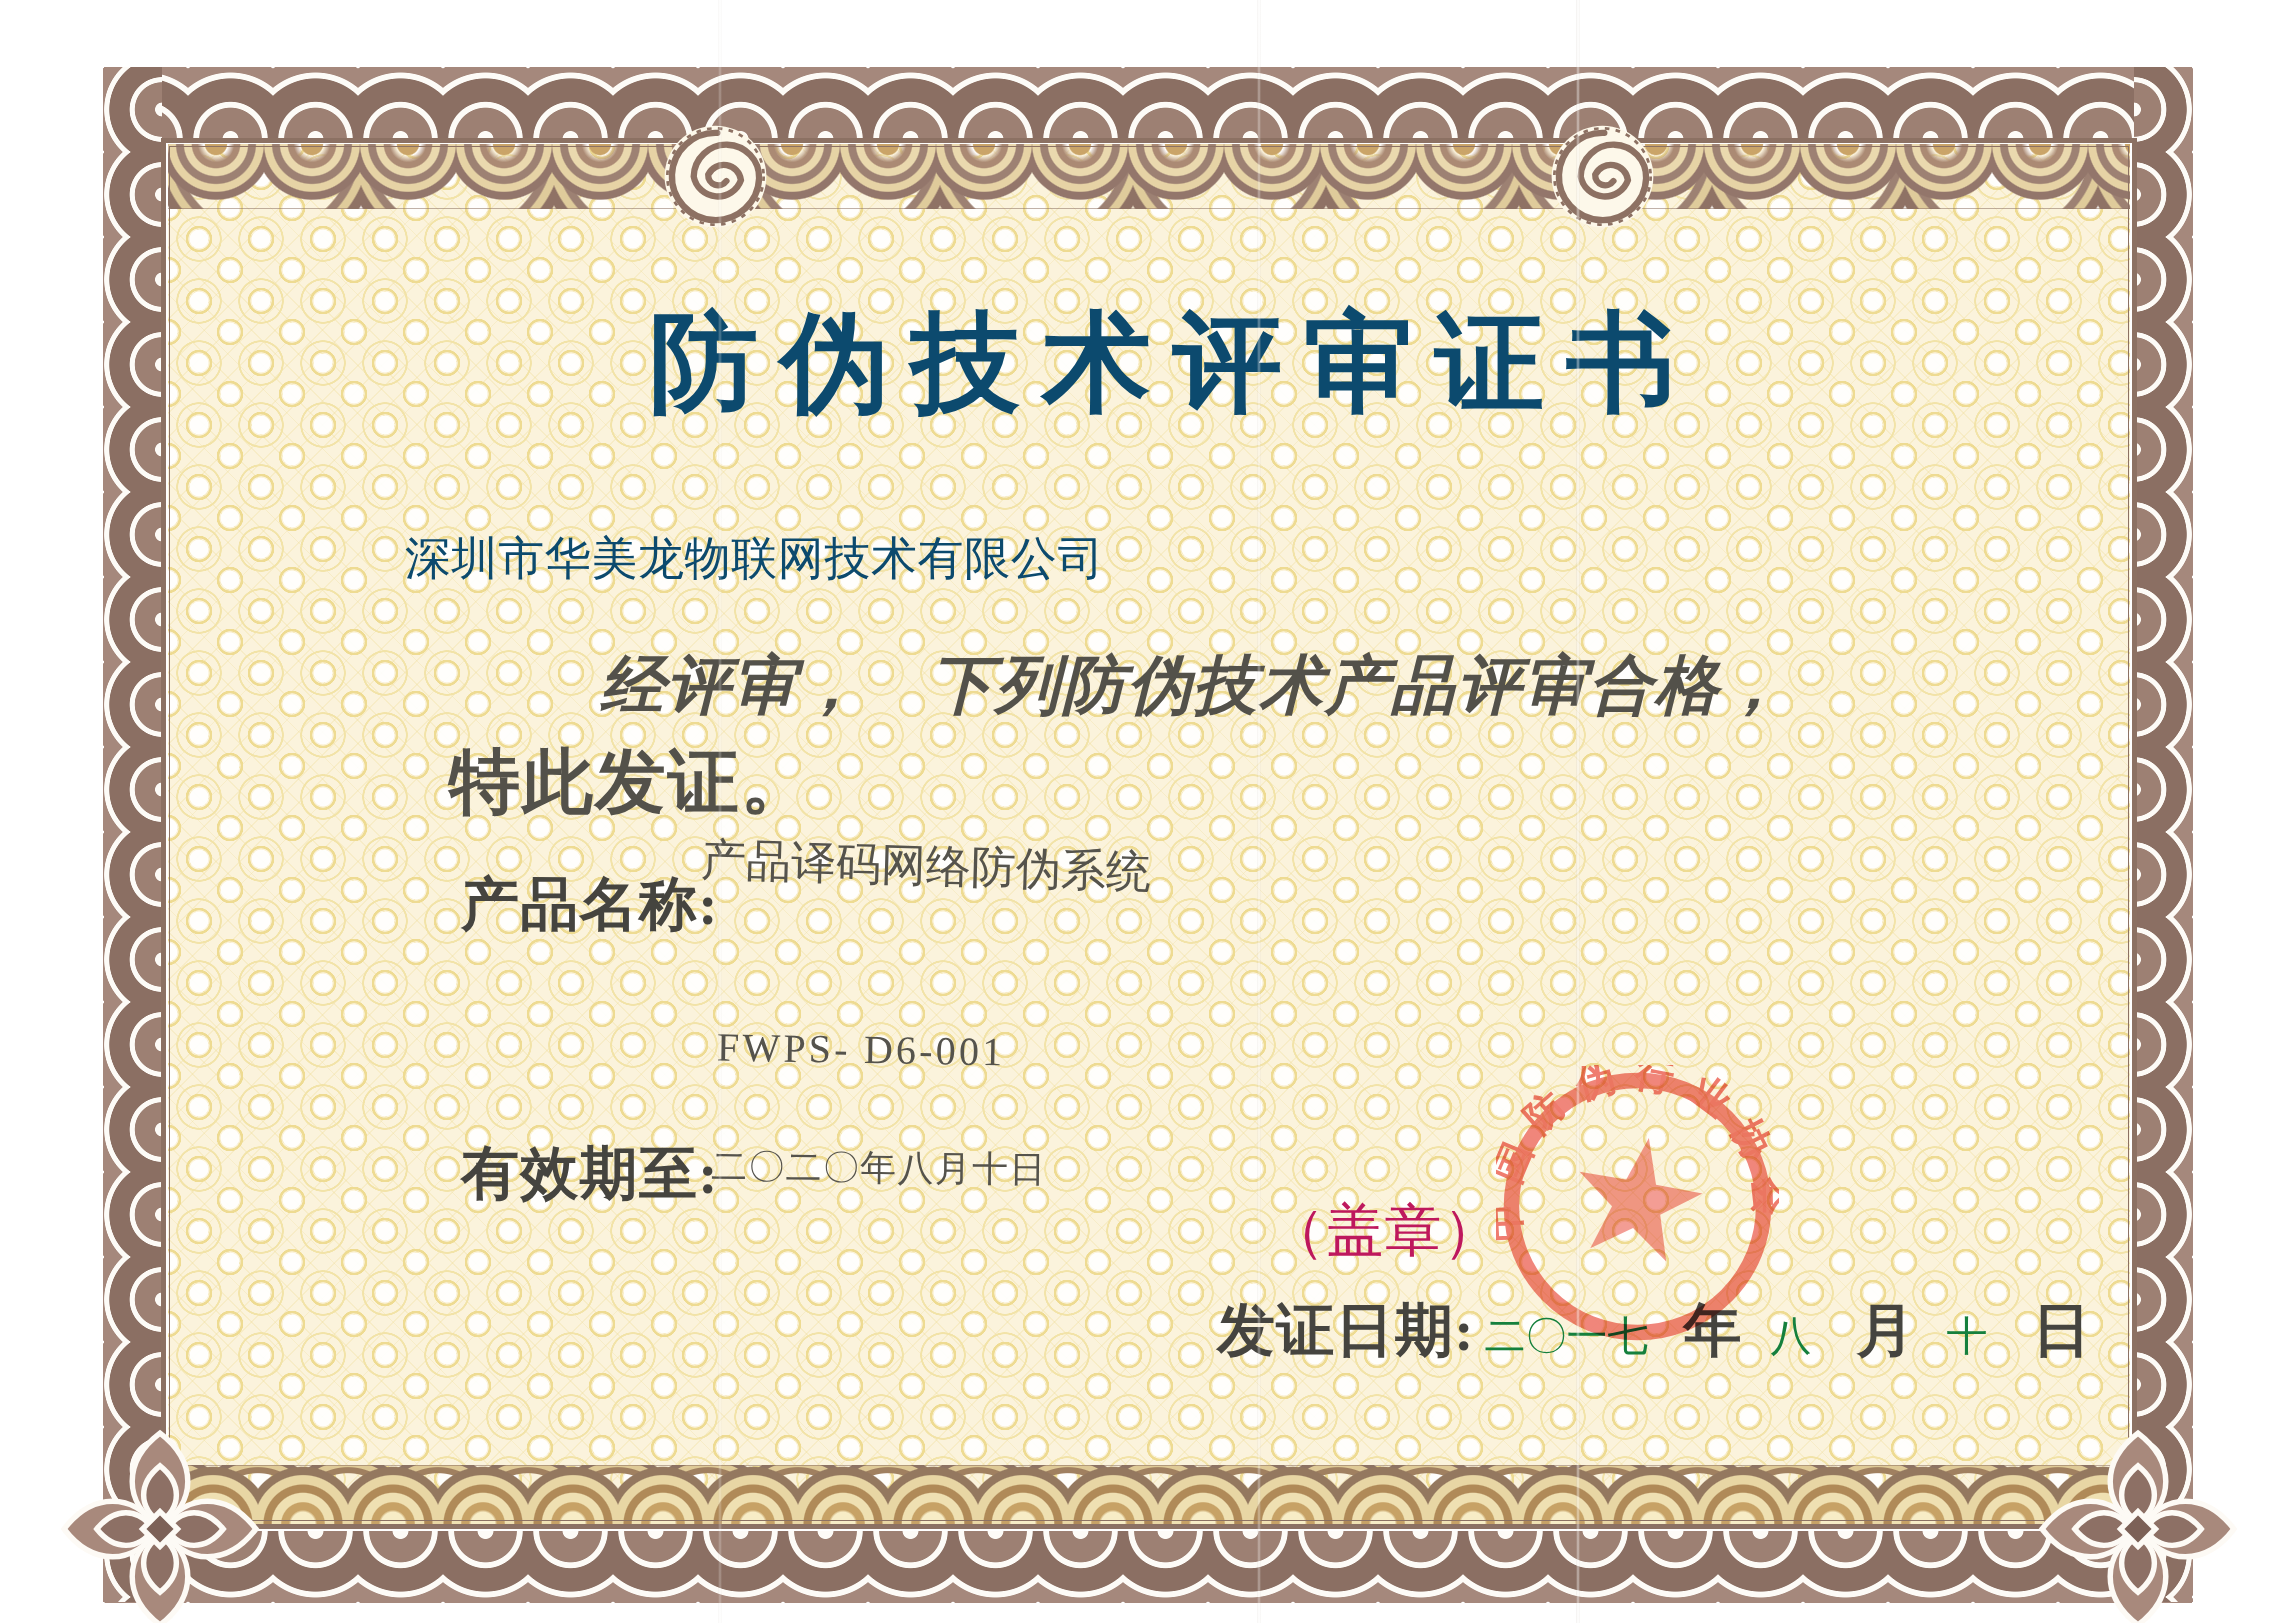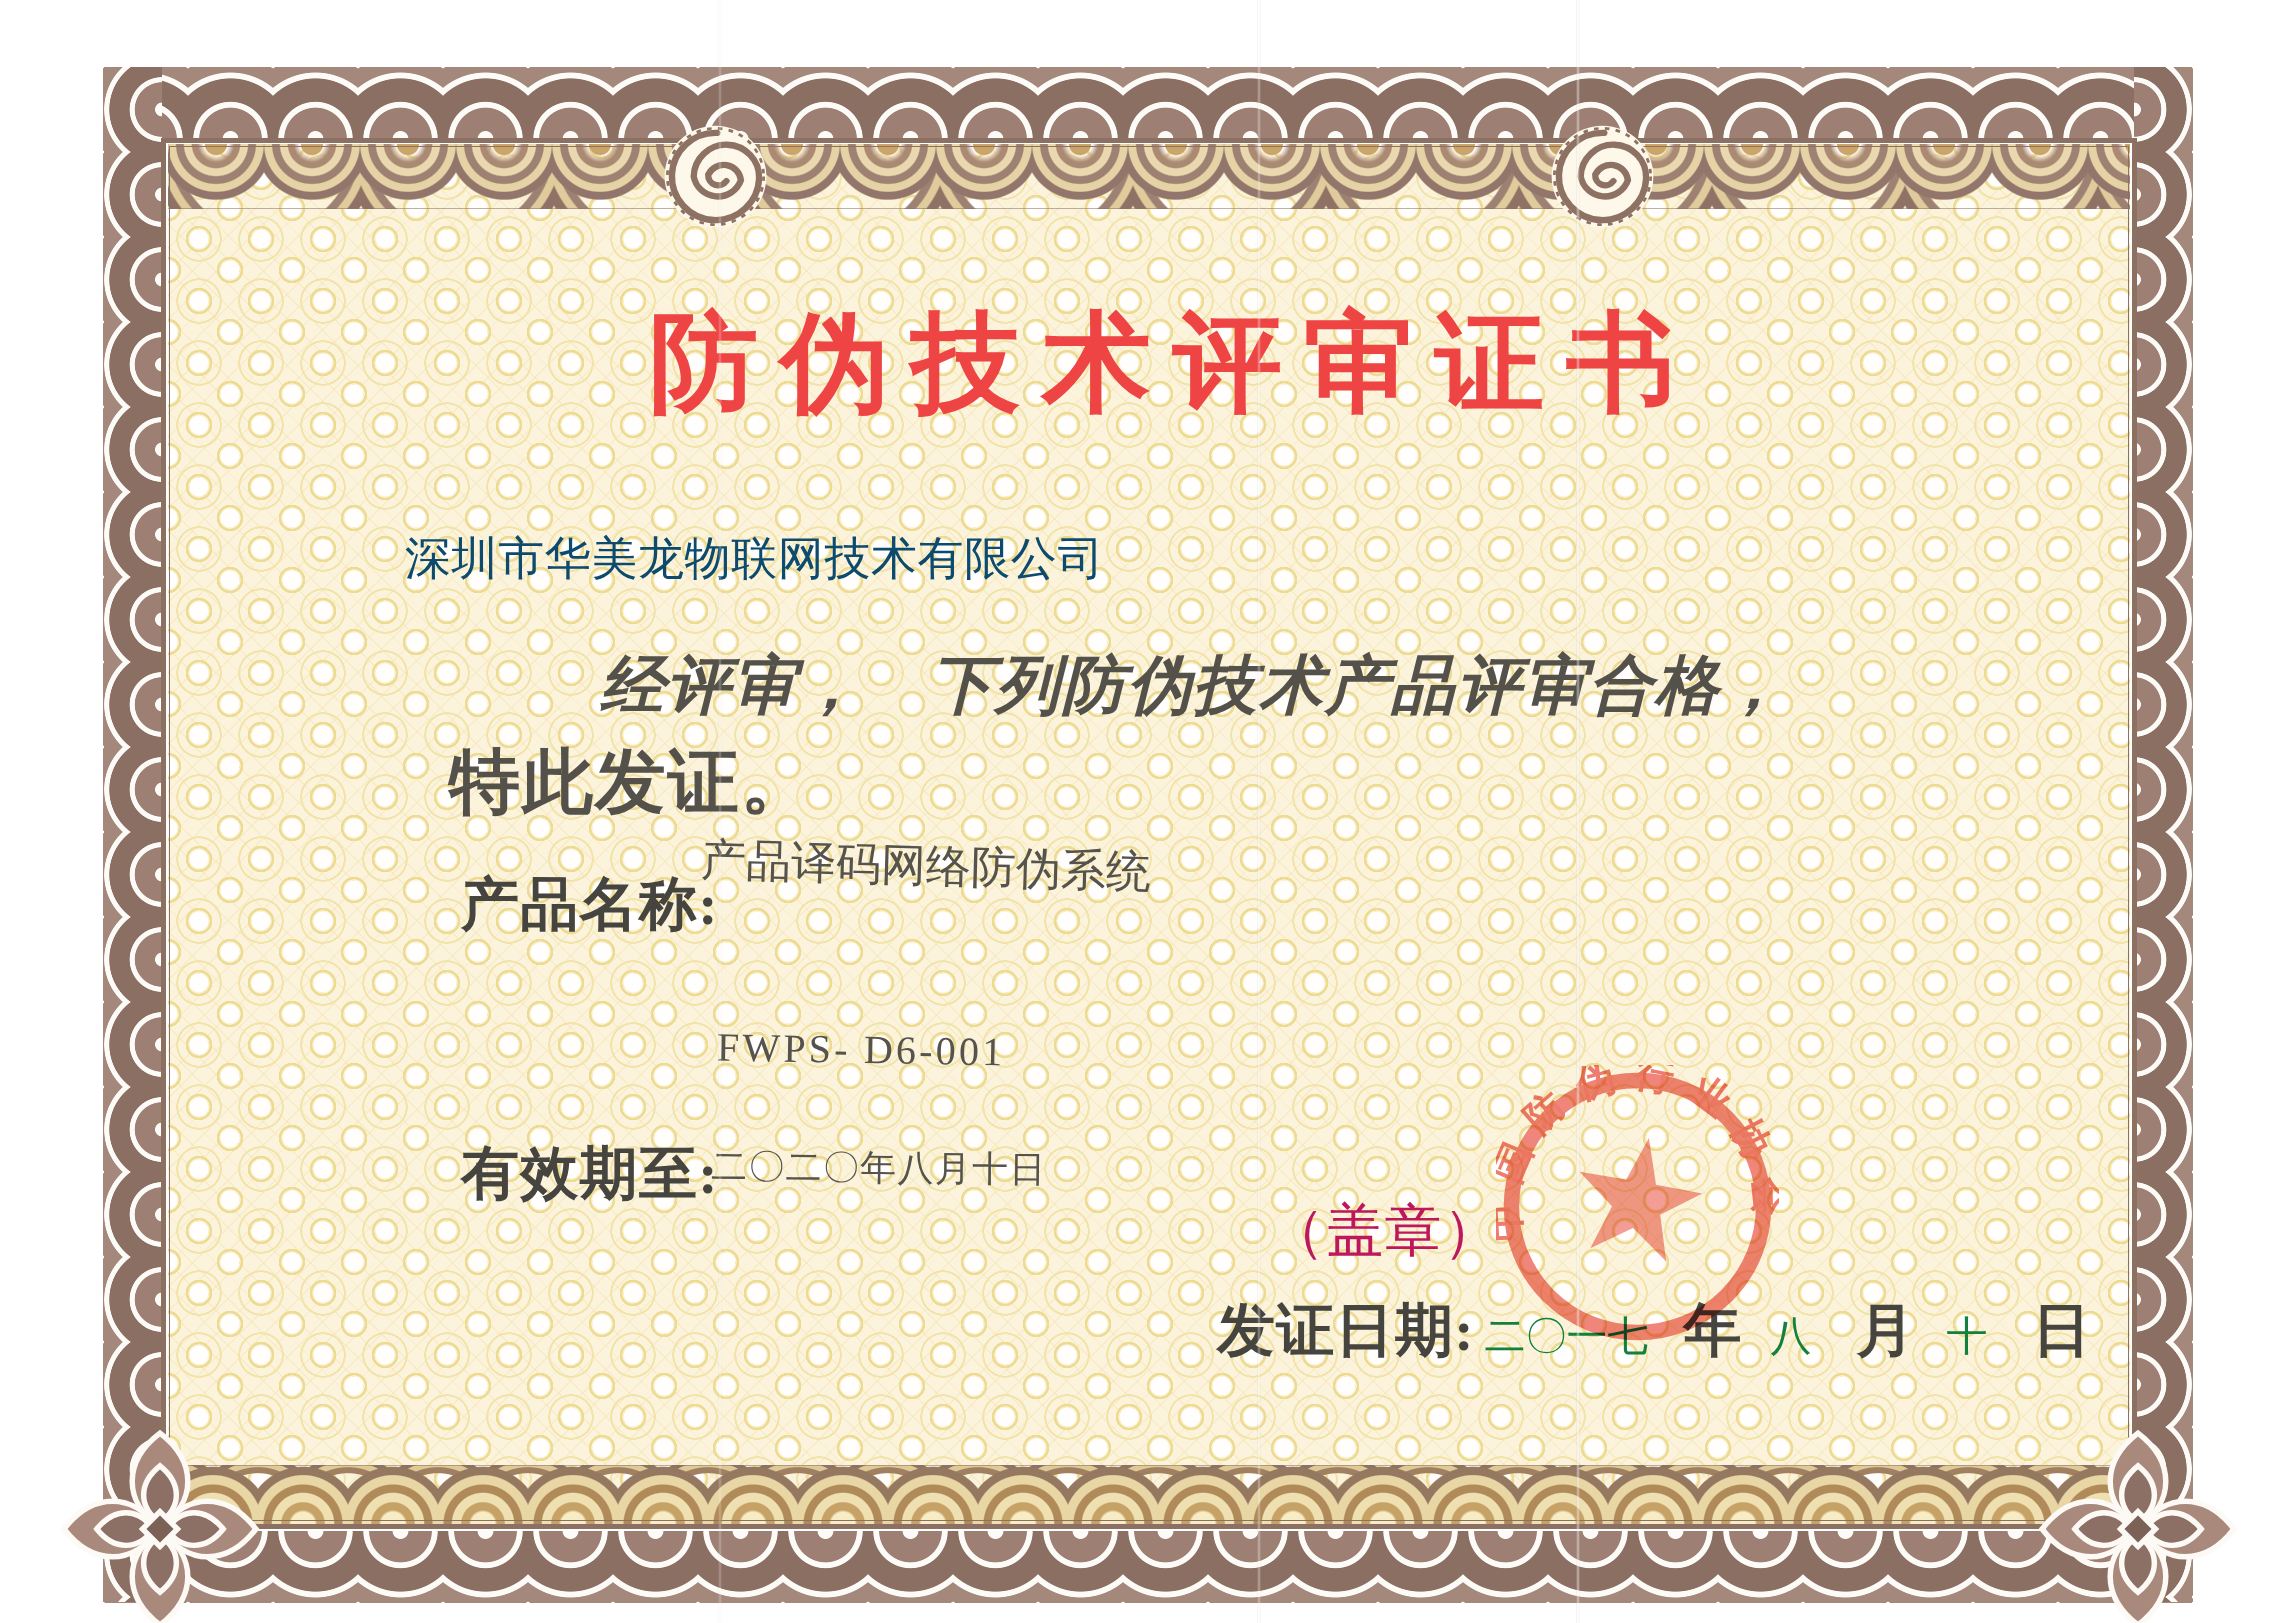--- a/index.html
+++ b/index.html
@@ -89,21 +89,21 @@
   .medallion{position:absolute;width:218px;height:218px;z-index:5;}
   .medallion.bl{left:51px;top:1420px;}
   .medallion.br{left:2029px;top:1420px;}
   .volute{position:absolute;width:109px;height:109px;z-index:5;}
   .volute.v1{left:661px;top:122px;}
   .volute.v2{left:1548px;top:122px;}
   
   .txt{position:absolute;z-index:6;white-space:nowrap;}
   .title{
     left:649px;top:290px;font-size:109px;font-weight:700;letter-spacing:22px;
-    color:#ef4444;
+    color:#0c4a6e;
   }
   .company{left:405px;top:528px;font-size:46px;color:#0c4a6e;letter-spacing:0.6px;}
   .body1{left:449px;top:642px;padding-left:151px;font-size:64px;font-weight:700;color:#53514a;letter-spacing:1.9px;font-style:italic;}
   .body2{left:449px;top:735px;font-size:71px;font-weight:700;color:#53514a;letter-spacing:1.9px;}
   .label{font-size:58px;font-weight:700;color:#45443f;letter-spacing:1.3px;}
   .value{color:#55534c;}
   .row-product-label{left:461px;top:866px;}
   .row-product-value{left:701px;top:836px;font-size:45px;transform:rotate(1.6deg);}
   .row-certno-label{left:461px;top:1052px;}
   .row-certno-value{left:717px;top:1026px;font-size:40px;letter-spacing:3.2px;transform:rotate(1deg);}

